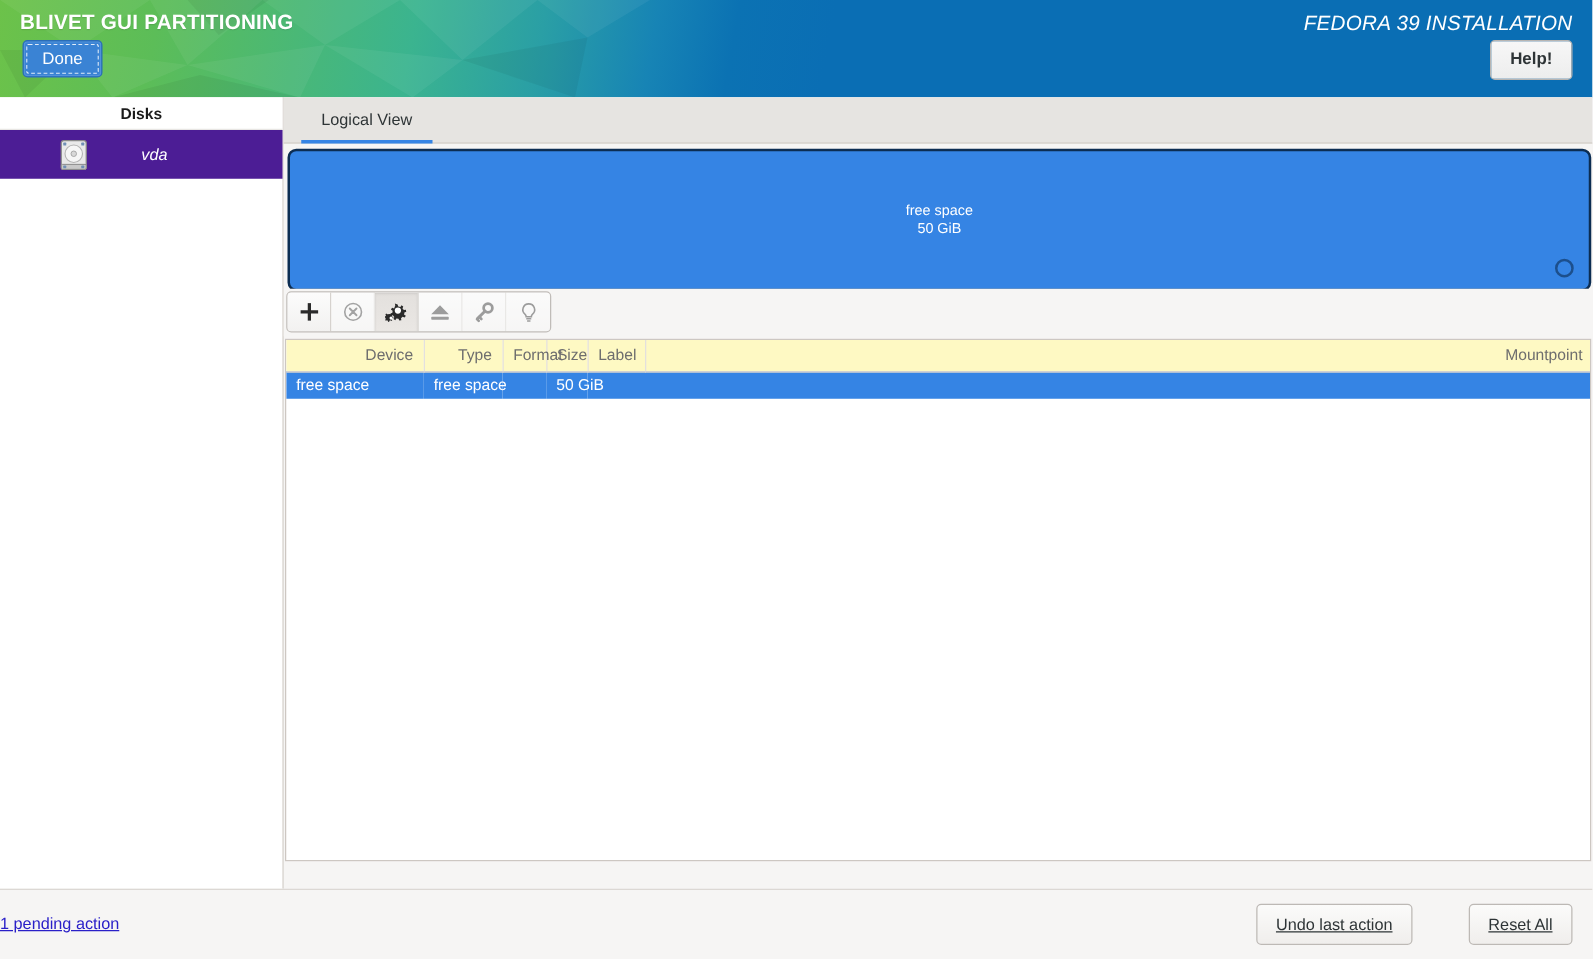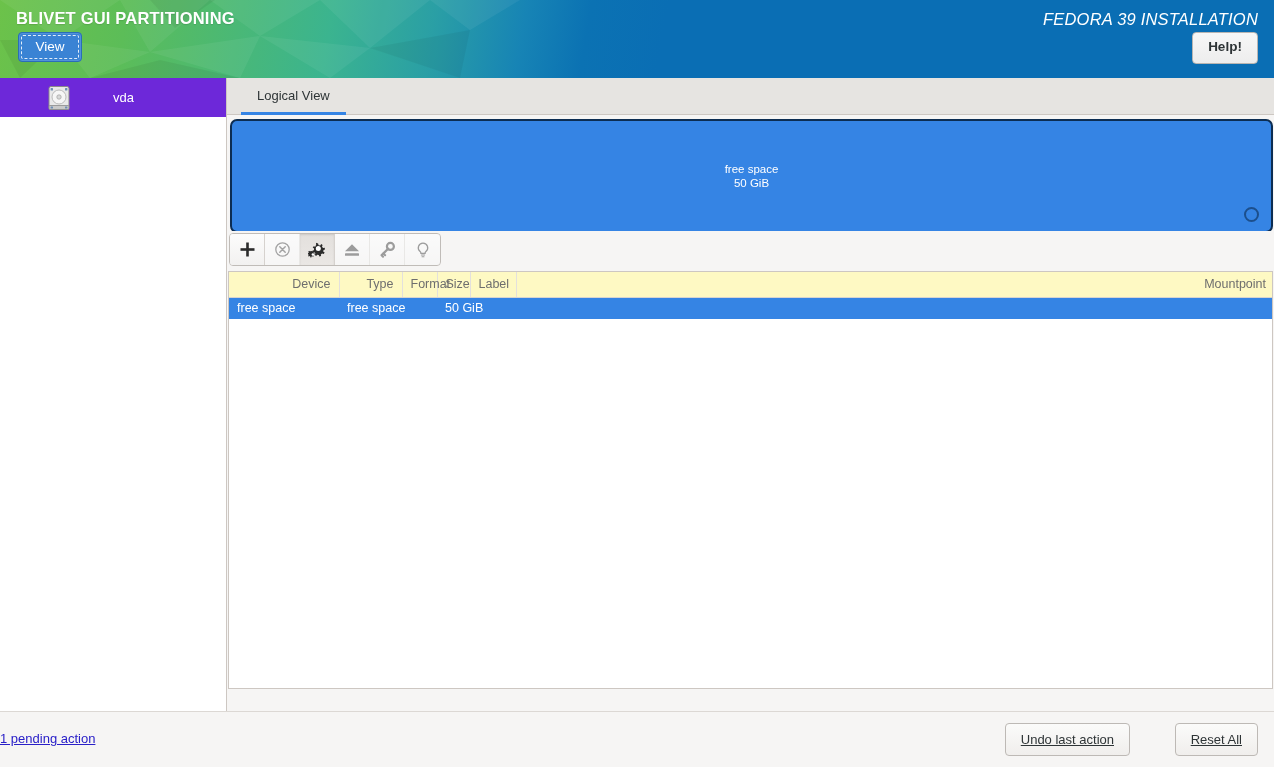--- a/index.html
+++ b/index.html
@@ -121,24 +121,25 @@
     text-align: center;
     font-size: 12.5px;
     font-weight: bold;
     color: #1b1b1b;
     background: #ffffff;
     border-bottom: 1px solid #e8e6e3;
   }
   .disk-row {
     position: relative;
     height: 39px;
-    background: #6d28d9;
+    background: #4c1d95;
     display: flex;
     align-items: center;
     cursor: pointer;
+    font-style: italic;
   }
   .disk-icon {
     position: absolute;
     left: 46px;
     top: 7px;
     width: 26px;
     height: 26px;
   }
   .disk-label {
     position: absolute;
@@ -350,28 +351,29 @@
       <polygon points="430,0 520,0 470,30"></polygon>
     </g>
     <g fill="#000000" opacity="0.05">
       <polygon points="0,40 60,40 20,78"></polygon>
       <polygon points="150,0 215,0 175,28"></polygon>
       <polygon points="370,48 470,30 460,78"></polygon>
       <polygon points="90,78 240,78 160,60"></polygon>
     </g>
   </svg>
   <div class="header-title">BLIVET GUI PARTITIONING</div>
-  <div class="done-button">View</div>
+  <div class="done-button">Done</div>
   <div class="install-label">FEDORA 39 INSTALLATION</div>
   <div class="help-button">Help!</div>
 </div>
 
 <div class="body-area">
 
   <div class="sidebar">
+    <div class="disks-header">Disks</div>
     <div class="disk-row">
       <span class="disk-icon">
         <svg width="26" height="26" viewBox="0 0 26 26">
           <rect x="3" y="1.5" width="20" height="23" rx="2" fill="#e9e9e9" stroke="#8a8a8a" stroke-width="1"></rect>
           <rect x="3" y="20.5" width="20" height="4" rx="1" fill="#c9c9c9" stroke="#8a8a8a" stroke-width="0.8"></rect>
           <circle cx="13" cy="12" r="7" fill="#f6f6f6" stroke="#b4b4b4" stroke-width="0.9"></circle>
           <circle cx="13" cy="12" r="2.2" fill="#d8d8d8" stroke="#a0a0a0" stroke-width="0.7"></circle>
           <rect x="4.6" y="3" width="2.4" height="2.4" rx="0.5" fill="#6f8fb5"></rect>
           <rect x="19" y="3" width="2.4" height="2.4" rx="0.5" fill="#6f8fb5"></rect>
           <rect x="4.6" y="21.4" width="2.4" height="2.2" rx="0.5" fill="#6f8fb5"></rect>

